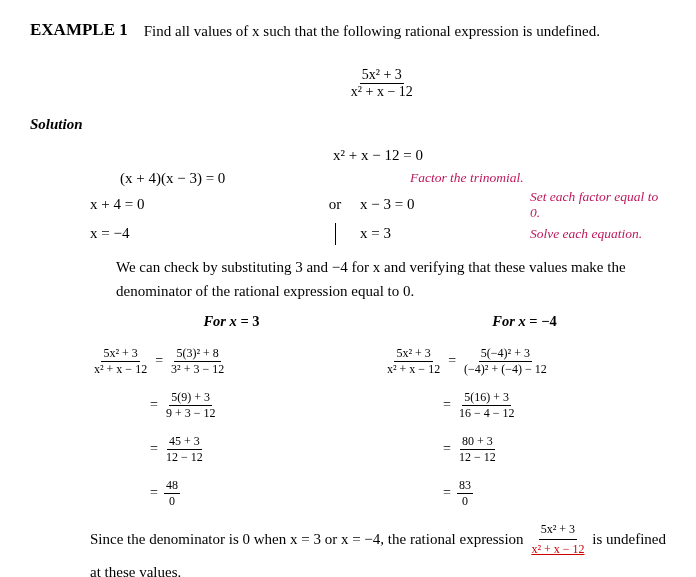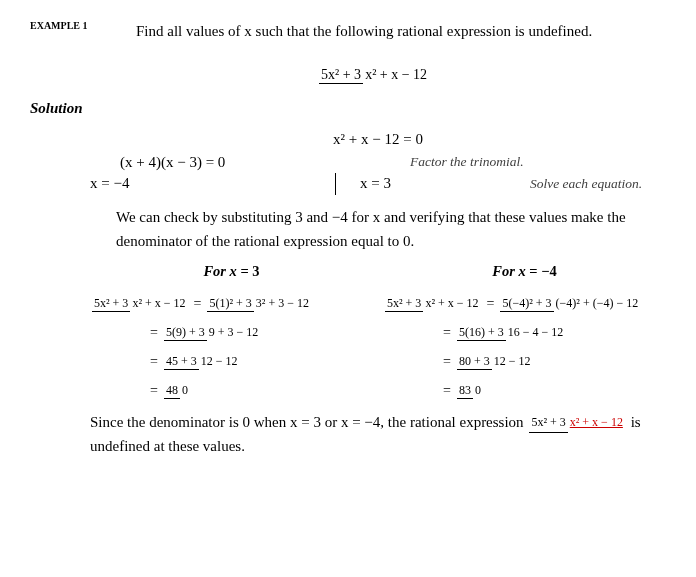--- a/index.html
+++ b/index.html
@@ -13,31 +13,31 @@
       min-height: 577px;
     }
     .example-header {
       display: flex;
       align-items: flex-start;
       gap: 16px;
       margin-bottom: 14px;
     }
     .example-label {
       font-weight: bold;
-      font-size: 10px;
+      font-size: 17px;
       white-space: nowrap;
       min-width: 90px;
     }
     .example-text {
       font-size: 15px;
       line-height: 1.5;
     }
     .fraction {
       display: inline-flex;
-      flex-direction: row;
+      flex-direction: column;
       align-items: center;
       vertical-align: middle;
       margin: 0 2px;
     }
     .fraction .numer {
       border-bottom: 1px solid #000;
       padding: 0 2px;
       text-align: center;
       font-size: 14px;
     }
@@ -100,21 +100,21 @@
     .step-mid {
       min-width: 50px;
       text-align: center;
     }
     .step-right {
       min-width: 170px;
       display: flex;
       align-items: center;
     }
     .step-annot {
-      color: #404040;
+      color: #be185d;
       font-size: 13.5px;
       font-style: italic;
     }
     .two-col-check {
       display: grid;
       grid-template-columns: 1fr 1fr;
       gap: 10px;
       margin: 10px 0 10px 60px;
     }
     .check-col {
@@ -167,20 +167,30 @@
   </div>
 
   <div class="step-row">
     <div class="step-left" style="padding-left:30px;">
       (x + 4)(x − 3) = 0
     </div>
     <div style="min-width:100px;"></div>
     <div class="step-annot">Factor the trinomial.</div>
   </div>
 
+  <div class="step-row" style="margin-top:2px;">
+    <div class="step-left">
+      x + 4 = 0
+    </div>
+    <div class="step-mid">or</div>
+    <div class="step-right">
+      x − 3 = 0
+    </div>
+    <div class="step-annot">Set each factor equal to 0.</div>
+  </div>
 
   <div class="step-row" style="margin-top:2px;">
     <div class="step-left">
       x = −4
     </div>
     <div class="step-mid">
       <span style="border-left:1px solid #000; height:22px; display:inline-block; vertical-align:middle;"></span>
     </div>
     <div class="step-right">
       x = 3
@@ -196,21 +206,21 @@
   <div class="check-col">
     <div class="check-col-header"><em>For x</em> = 3</div>
 
     <div class="eq-line">
       <div class="fraction frac-small">
         <div class="numer">5x² + 3</div>
         <div class="denom">x² + x − 12</div>
       </div>
       <span>=</span>
       <div class="fraction frac-small">
-        <div class="numer">5(1)² + 3</div>
+        <div class="numer">5(3)² + 8</div>
         <div class="denom">3² + 3 − 12</div>
       </div>
     </div>
 
     <div class="eq-line" style="margin-left:60px;">
       <span>=</span>
       <div class="fraction frac-small">
         <div class="numer">5(9) + 3</div>
         <div class="denom">9 + 3 − 12</div>
       </div>

